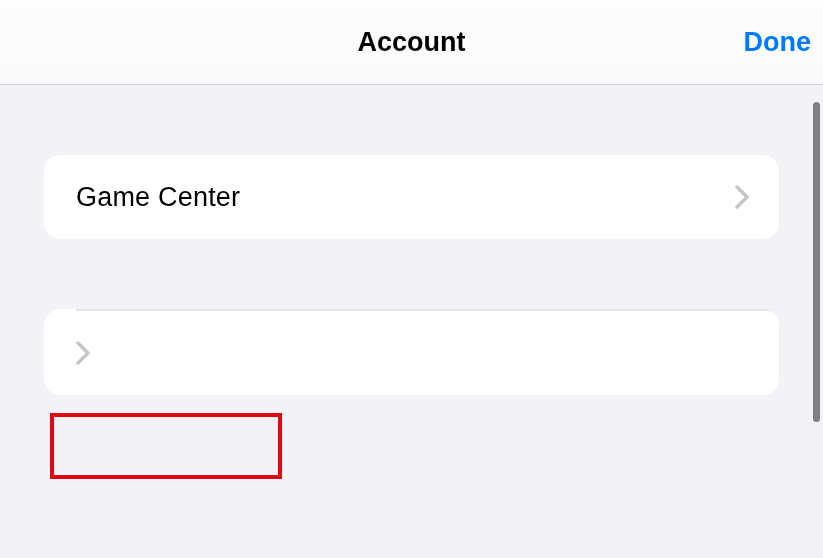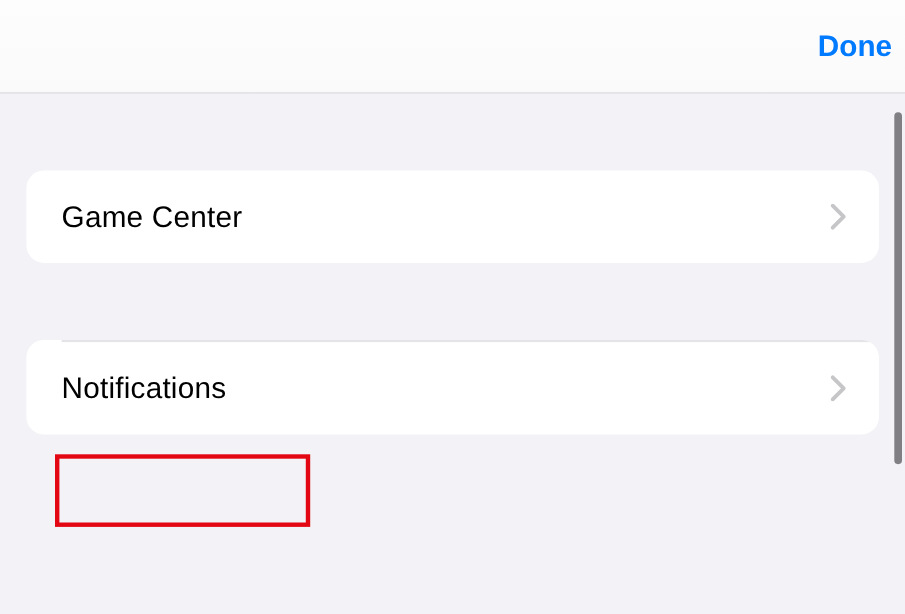--- a/index.html
+++ b/index.html
@@ -32,21 +32,21 @@
     }
     .nav-done {
       position: absolute;
       right: 12px;
       font-size: 27px;
       font-weight: 600;
       color: #007aff;
       cursor: pointer;
     }
     .content {
-      padding: 0 24px;
+      padding: 0 44px;
       height: calc(100% - 85px);
       overflow-y: auto;
     }
     .group {
       background: #ffffff;
       border-radius: 16px;
       overflow: hidden;
     }
     .group-1 {
       margin-top: 70px;
@@ -96,41 +96,41 @@
       width: 7px;
       height: 320px;
       background: #7f7f84;
       border-radius: 4px;
     }
   </style>
 </head>
 <body>
 
 <div class="nav-bar">
+  <div class="nav-title">Account</div>
   <div class="nav-done">Done</div>
 </div>
 
 <div class="content">
 
   <div class="group group-1">
     <div class="row">
       <span class="row-label">Game Center</span>
       <span class="chevron">
         <svg width="14" height="24" viewBox="0 0 14 24">
             <path d="M2 2 L12 12 L2 22" stroke="#c6c6c8" stroke-width="3.5" fill="none" stroke-linecap="round" stroke-linejoin="round"></path>
           </svg>
       </span>
     </div>
   </div>
 
   <div class="group group-2">
     <div class="separator"></div>
     <div class="separator"></div>
     <div class="row">
-      <span class="row-label">Notifications</span>
       <span class="chevron">
         <svg width="14" height="24" viewBox="0 0 14 24">
             <path d="M2 2 L12 12 L2 22" stroke="#c6c6c8" stroke-width="3.5" fill="none" stroke-linecap="round" stroke-linejoin="round"></path>
           </svg>
       </span>
     </div>
   </div>
 
 </div>
 

